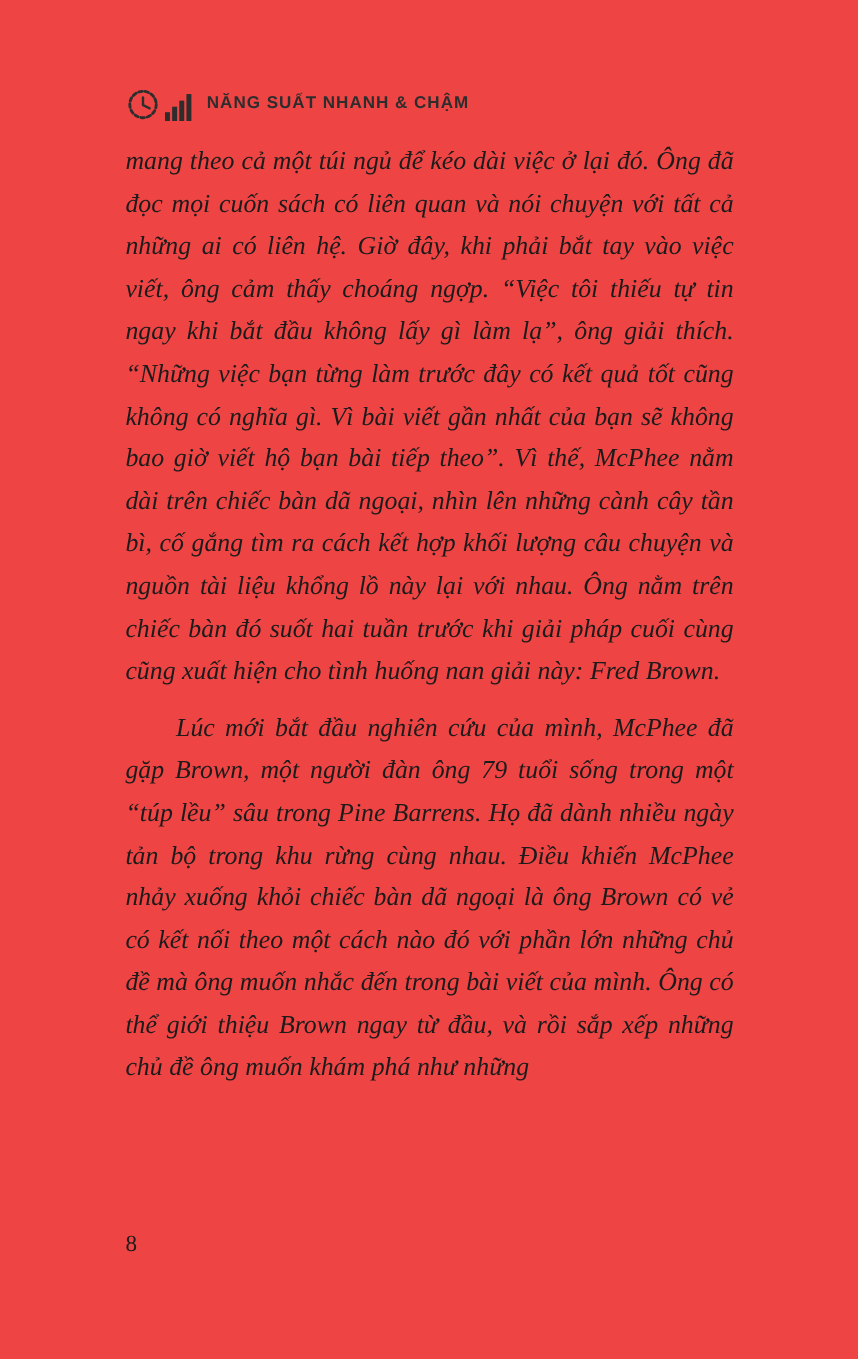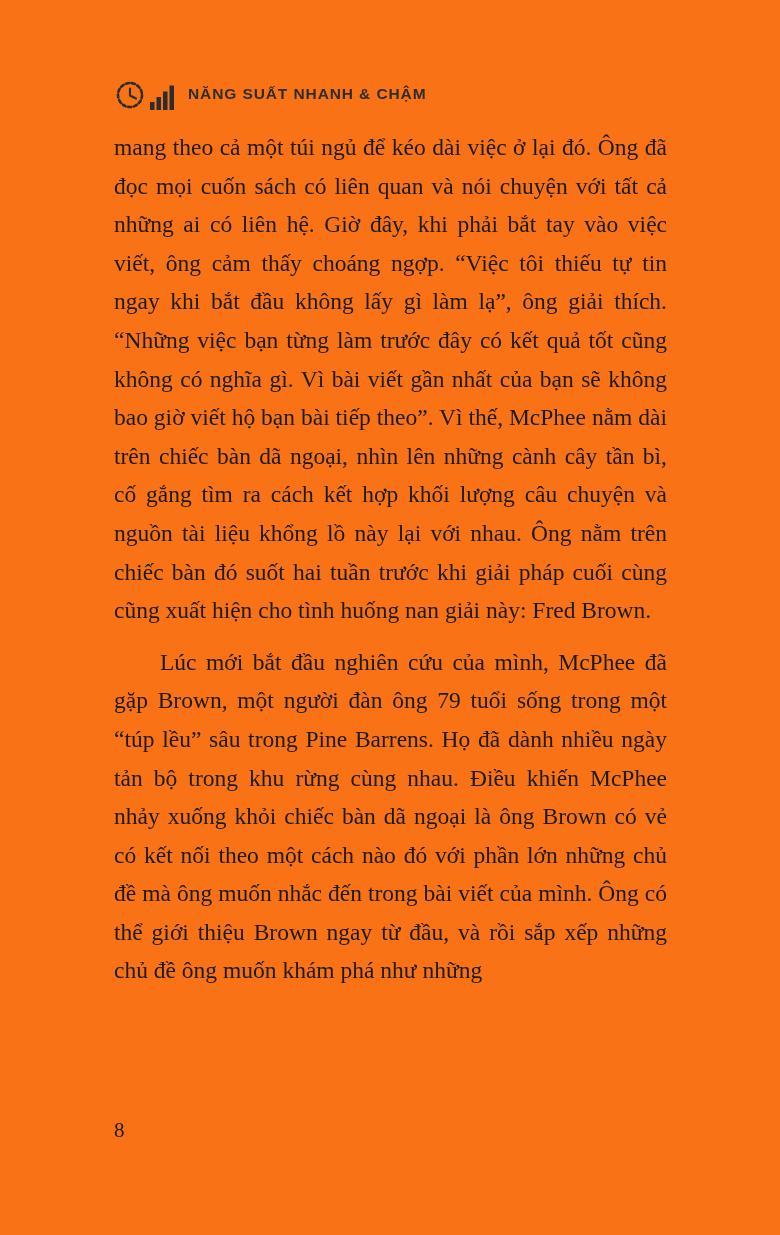--- a/index.html
+++ b/index.html
@@ -11,21 +11,21 @@
     height: 1235px;
     background: #ffffff;
     font-family: "Liberation Serif", serif;
     color: #1b1b1b;
     overflow: hidden;
   }
   .page {
     position: relative;
     width: 780px;
     height: 1235px;
-    background: #f97316;
+    background: #ef4444;
   }
   .running-header {
     position: absolute;
     top: 74px;
     left: 113px;
     display: flex;
     align-items: center;
     gap: 13px;
   }
   .header-icon {
@@ -45,20 +45,21 @@
     top: 128px;
     left: 114px;
     width: 553px;
     font-size: 23.5px;
     line-height: 38.6px;
     text-align: justify;
     color: #1b1b1b;
   }
   .body-text p {
     margin: 0;
+    font-style: italic;
   }
   .body-text p.para-indent {
     text-indent: 46px;
     margin-top: 13px;
   }
   .page-number {
     position: absolute;
     left: 114px;
     top: 1118px;
     font-size: 21px;

